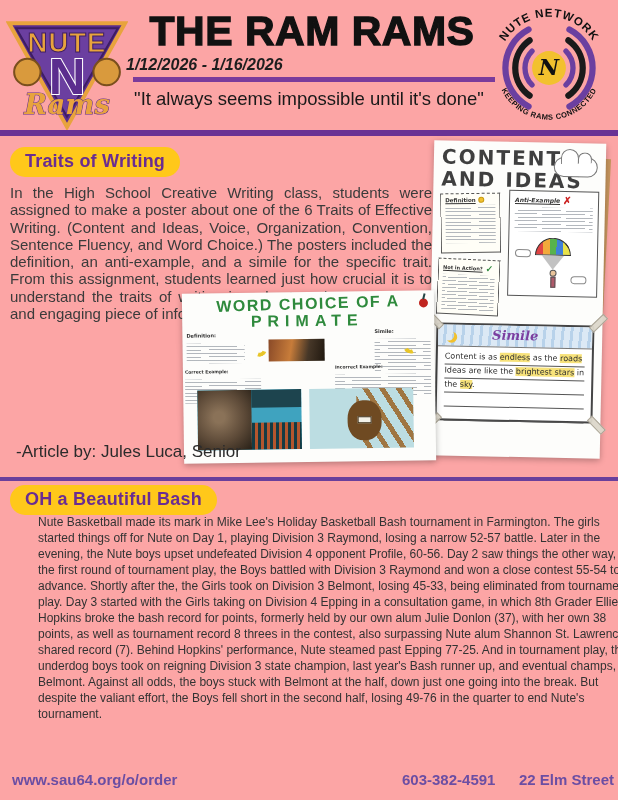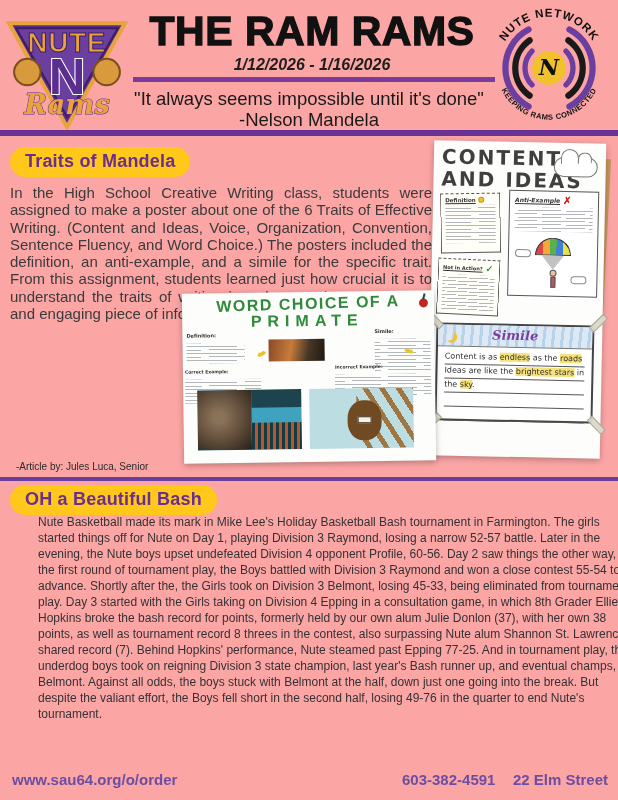--- a/index.html
+++ b/index.html
@@ -12,21 +12,21 @@
 
   
   .rams-logo { position:absolute; left:6px; top:8px; width:122px; height:124px; }
   .network-logo { position:absolute; left:484px; top:4px; width:130px; height:128px; }
   .h-title {
     position:absolute; left:126px; top:10px; width:372px; text-align:center;
     font-size:41px; font-weight:900; color:#111; line-height:1.05;
     -webkit-text-stroke:1.3px #111; letter-spacing:0.5px; white-space:nowrap;
   }
   .h-dates {
-    position:absolute; left:126px; top:56px; width:372px; text-align:center;
+    position:absolute; left:126px; top:56px; width:372px; 
     font-size:16px; font-style:italic; font-weight:700; color:#1e1e1e;
   }
   .h-line1 { position:absolute; left:133px; top:77px; width:362px; height:5px; background:#7a3b9b; }
   .h-quote {
     position:absolute; left:99px; top:88px; width:420px; text-align:center;
     font-size:18.5px; color:#191919; line-height:1.15;
   }
   .h-bar { position:absolute; left:0; top:130px; width:618px; height:6px; background:#6a3294; }
 
   
@@ -36,32 +36,32 @@
     letter-spacing:0.2px;
   }
   .pill1 { left:10px; top:147px; }
   .pill2 { left:10px; top:485px; }
 
   
   .p1 {
     position:absolute; left:10px; top:184px; width:422px;
     font-size:15px; line-height:17.3px; text-align:justify; color:#3b3b3b;
   }
-  .byline { position:absolute; left:16px; top:461px; font-size:10px; color:#2b2b2b; }
+  .byline { position:absolute; left:16px; top:442px; font-size:17px; color:#2b2b2b; }
   .divider { position:absolute; left:0; top:477px; width:618px; height:4px; background:#6a3f9b; }
   .p2 {
     position:absolute; left:10px; top:514px; width:600px;
     font-size:12px; line-height:16px; color:#333;margin-left:28px;
   }
 
   
   .footer { position:absolute; left:0; top:771px; width:618px; height:22px; color:#6b4ea3; font-size:15px; font-weight:600; }
   .f-web { position:absolute; left:12px; top:0; text-decoration:none; color:#6b4ea3; }
   .f-phone { position:absolute; left:402px; top:0; }
-  .f-addr { position:absolute; right:10px; top:0;margin-left:39px; }
+  .f-addr { position:absolute; right:4px; top:0;margin-left:39px; }
 
   
   .poster { position:absolute; background:#fdfdfb; box-shadow:0 2px 6px rgba(0,0,0,.28); }
   .scrawl { background:repeating-linear-gradient(180deg, transparent 0 2.6px, #9aa0a8 2.6px 3.5px); opacity:.75; margin-top:2px; }
   .tiny-label { font-size:5px; font-weight:700; color:#333; font-family:"DejaVu Sans", sans-serif; }
 
   
   .posterA { left:183px; top:292px; width:252px; height:170px; transform:rotate(-0.8deg); }
   .pa-title1 { position:absolute; left:0; top:3px; width:100%; text-align:center;
     font-size:16px; font-weight:800; color:#2f8a3d; letter-spacing:1.5px; transform:rotate(-1deg); white-space:nowrap; }
@@ -148,21 +148,20 @@
       <circle cx="99" cy="62" r="13" fill="#D99A3D" stroke="#7A4F1D" stroke-width="2"></circle>
       <text x="60" y="84" text-anchor="middle" font-family="Liberation Sans, sans-serif" font-size="50" font-weight="bold" fill="#5B2D8E" stroke="#FFFFFF" stroke-width="2" paint-order="stroke">N</text>
       <text x="60" y="103" text-anchor="middle" font-family="DejaVu Serif, serif" font-style="italic" font-size="27" font-weight="bold" fill="#E8A33D" stroke="#5B2D8E" stroke-width="1" paint-order="stroke">Rams</text>
     </svg>
 
     <div class="h-title">THE RAM RAMS</div>
     <div class="h-dates">1/12/2026 - 1/16/2026</div>
     <div class="h-line1"></div>
     <div class="h-quote">
       <div>"It always seems impossible until it's done"</div>
-      <div>-Nelson Mandela</div>
     </div>
     <div class="h-bar"></div>
 
     <svg class="network-logo" viewBox="-70 -72 140 144">
       <defs>
         <path id="arcTop" d="M -50 -29 A 58 58 0 0 1 50 -29"></path>
         <path id="arcBot" d="M -54 23 A 59 59 0 0 0 54 23"></path>
       </defs>
       <text font-family="Liberation Sans, sans-serif" font-size="13" font-weight="bold" fill="#111" letter-spacing="1">
         <textPath href="#arcTop" startOffset="50%" text-anchor="middle">NUTE NETWORK</textPath>
@@ -176,21 +175,21 @@
       <path d="M -19.1 -19.1 A 27 27 0 0 0 -19.1 19.1" fill="none" stroke="#6B3FA0" stroke-width="6" stroke-linecap="round"></path>
       <path d="M 23 -43.3 A 49 49 0 0 1 23 43.3" fill="none" stroke="#6B3FA0" stroke-width="7" stroke-linecap="round"></path>
       <path d="M 21.8 -31.1 A 38 38 0 0 1 21.8 31.1" fill="none" stroke="#1A1A1A" stroke-width="7" stroke-linecap="round"></path>
       <path d="M 19.1 -19.1 A 27 27 0 0 1 19.1 19.1" fill="none" stroke="#6B3FA0" stroke-width="6" stroke-linecap="round"></path>
       <circle cx="0" cy="0" r="19" fill="#F2C12E"></circle>
       <text x="0" y="8" text-anchor="middle" font-family="DejaVu Serif, serif" font-size="25" font-weight="bold" font-style="italic" fill="#111">N</text>
     </svg>
   </div>
 
   <div>
-    <div class="pill pill1">Traits of Mandela</div>
+    <div class="pill pill1">Traits of Writing</div>
     <div class="p1">In the High School Creative Writing class, students were assigned to make a poster about one of the 6 Traits of Effective Writing. (Content and Ideas, Voice, Organization, Convention, Sentence Fluency, and Word Choice.) The posters included the definition, an anti-example, and a simile for the specific trait. From this assignment, students learned just how crucial it is to understand the traits of writing in order to write a successful and engaging piece of information.</div>
 
     <div class="tan-back"></div>
 
     <div class="poster posterB">
       <div class="pb-title">
         <div>CONTENT</div>
         <div>AND IDEAS</div>
       </div>
       <div class="pb-cloud"></div>

